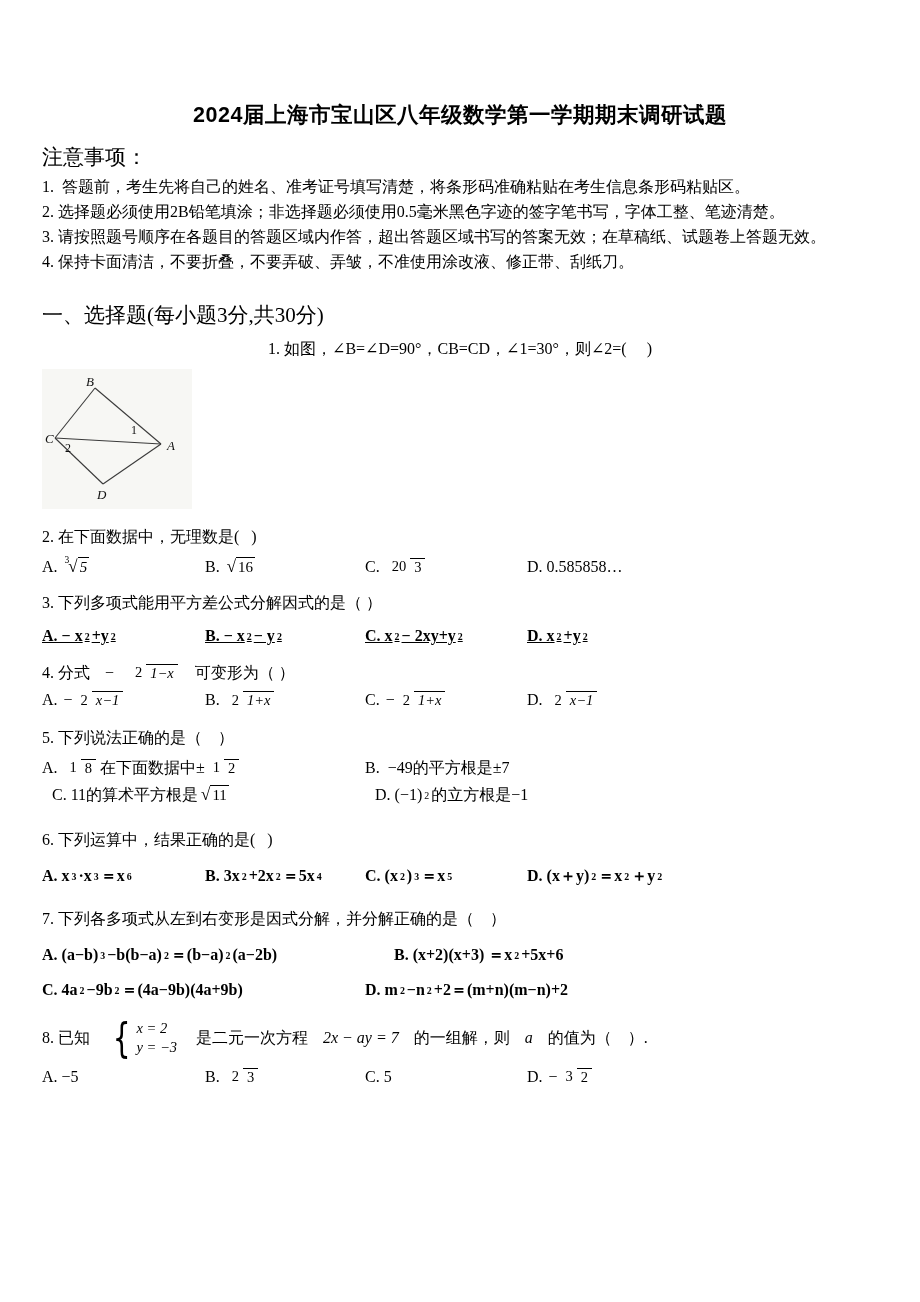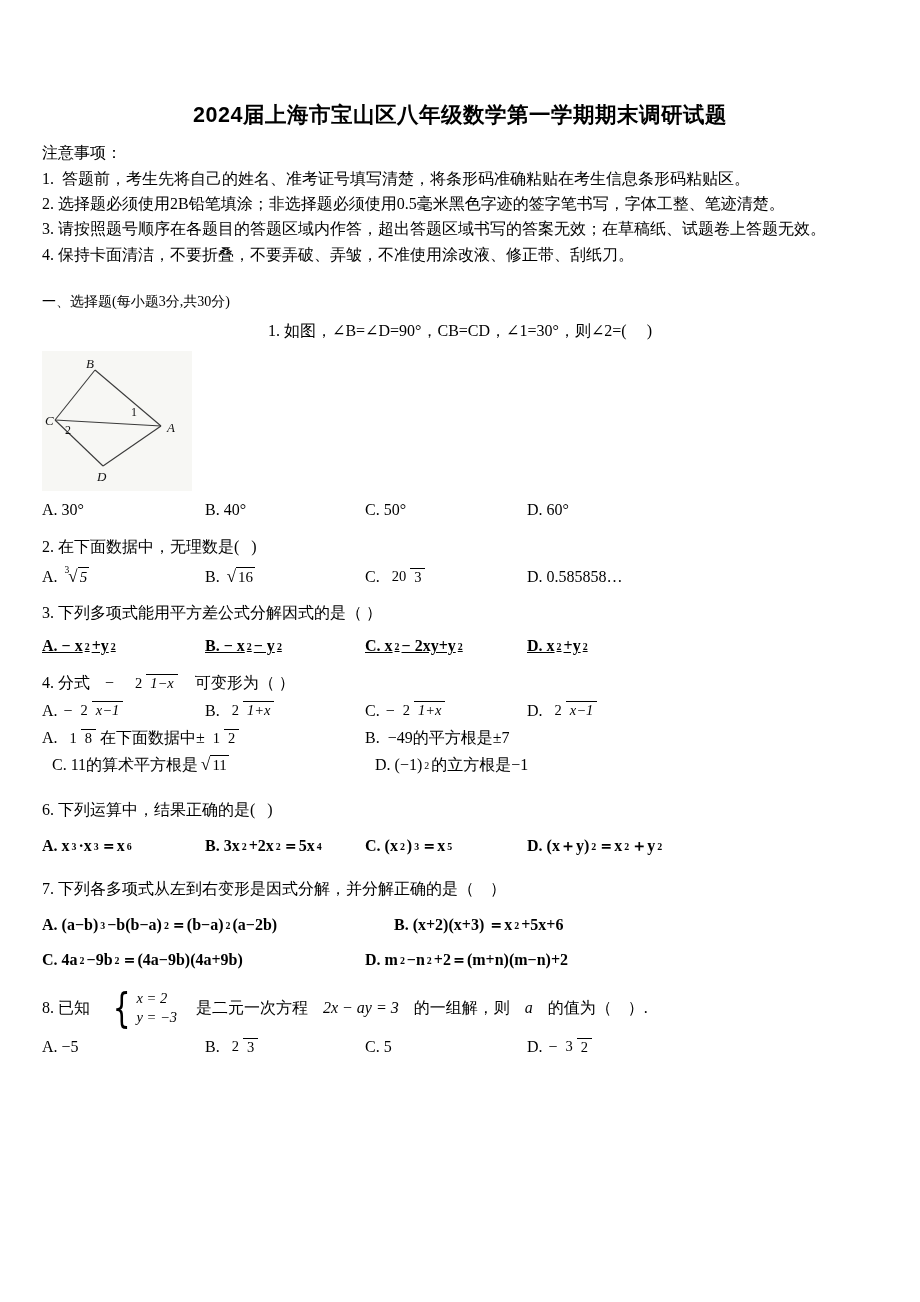--- a/index.html
+++ b/index.html
@@ -3,24 +3,24 @@
 <meta charset="utf-8">
 <style>
   * { box-sizing: border-box; }
   html,body { margin:0; padding:0; background:#ffffff; }
   body { font-family:"Liberation Serif","DejaVu Serif",serif; color:#000; }
   .page { width:920px; height:1302px; padding:100px 42px 30px 42px; overflow:hidden; background:#fff; }
 
   .title { font-family:"Liberation Sans","DejaVu Sans",sans-serif; font-size:21.5px; font-weight:700;
            text-align:center; margin:0 0 12px 0; letter-spacing:0.5px; }
 
-  .notes-heading { font-size:16px; line-height:1.55; }
+  .notes-heading { font-size:21px; line-height:1.55; }
   .note { font-size:16px; line-height:1.58; }
 
-  .section { font-size:14px; margin-top:26px; }
+  .section { font-size:21px; margin-top:26px; }
 
   .stem { margin-top:16px; font-size:16px; line-height:1.5; }
   .mrow { display:flex; align-items:center; gap:15px; flex-wrap:nowrap; }
 
   .opts { display:grid; margin-top:10px; font-size:16px; align-items:center; }
   .c4 { grid-template-columns:163px 160px 162px 1fr; }
   .c2 { grid-template-columns:323px 1fr; }
   .c2w { grid-template-columns:352px 1fr; }
   .opt { display:flex; align-items:center; gap:2px; white-space:nowrap; }
 
@@ -77,26 +77,20 @@
       <line x1="58" y1="112" x2="116" y2="72"></line>
       <text x="41" y="14">B</text>
       <text x="0" y="71">C</text>
       <text x="122" y="78">A</text>
       <text x="52" y="127">D</text>
       <text class="anglenum" x="86" y="62">1</text>
       <text class="anglenum" x="20" y="80">2</text>
     </svg>
   </div>
 
-  <div class="opts c4">
-    <span class="opt">A.&nbsp;30°</span>
-    <span class="opt">B.&nbsp;40°</span>
-    <span class="opt">C.&nbsp;50°</span>
-    <span class="opt">D.&nbsp;60°</span>
-  </div>
 
   <div class="stem">2.&nbsp;在下面数据中，无理数是(&nbsp;&nbsp;&nbsp;)</div>
   <div class="opts c4" style="margin-top:8px;">
     <span class="opt">
       <span>A.&nbsp;</span>
       <span class="sqrt">
           <span class="ridx">3</span>
           <span class="sgn">√</span>
           <span class="rad it">5</span>
         </span>
@@ -161,20 +155,21 @@
     </span>
     <span class="opt">
       <span>D.&nbsp;</span>
       <span class="frac">
           <span class="fnum">2</span>
           <span class="fden it">x−1</span>
         </span>
     </span>
   </div>
 
+  <div class="stem">5.&nbsp;下列说法正确的是（&nbsp;&nbsp;&nbsp;&nbsp;）</div>
   <div class="opts c2" style="margin-top:8px;">
     <span class="opt">
       <span>A.&nbsp;</span>
       <span class="frac">
           <span class="fnum">1</span>
           <span class="fden">8</span>
         </span>
       <span>在下面数据中±</span>
       <span class="frac">
           <span class="fnum">1</span>
@@ -215,21 +210,21 @@
   <div class="stem mrow" style="margin-top:18px;">
     <span>8.&nbsp;已知</span>
     <span class="system">
       <span class="brace">{</span>
       <span class="syslines">
         <span class="it">x = 2</span>
         <span class="it">y = −3</span>
       </span>
     </span>
     <span>是二元一次方程</span>
-    <span class="it">2x − ay = 3</span>
+    <span class="it">2x − ay = 7</span>
     <span>的一组解，则</span>
     <span class="it">a</span>
     <span>的值为（&nbsp;&nbsp;&nbsp;&nbsp;）.</span>
   </div>
   <div class="opts c4" style="">
     <span class="opt">A.&nbsp;−5</span>
     <span class="opt">
       <span>B.&nbsp;</span>
       <span class="frac">
           <span class="fnum">2</span>

